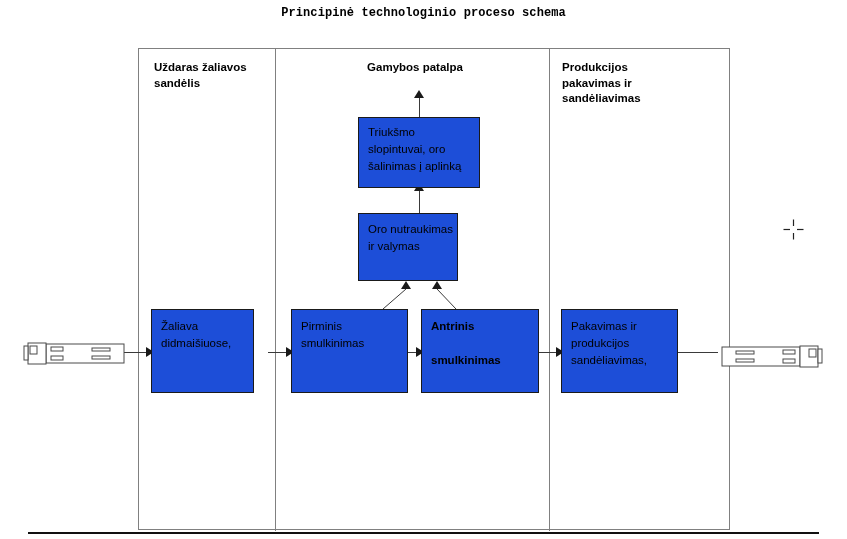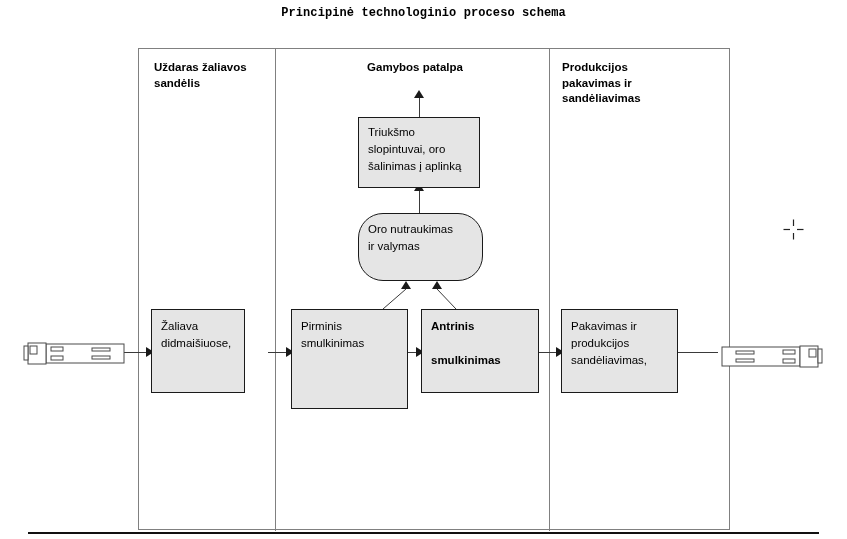--- a/index.html
+++ b/index.html
@@ -48,38 +48,38 @@
   }
   #head-1{left:154px;top:60px;width:120px;text-align:left;}
   #head-2{left:290px;top:60px;width:250px;text-align:center;}
   #head-3{left:562px;top:60px;width:140px;text-align:left;}
 
   
   .box{
     position:absolute;
     border:1px solid #1a1a1a;
     box-sizing:border-box;
-    background:#e5e5e5;
+    background:#1d4ed8;
     font-size:11.5px;
     line-height:17px;
     color:#000;
     white-space:pre-line;
   }
   .box .txt{position:absolute;left:9px;right:4px;}
 
   #box-noise{left:358px;top:117px;width:122px;height:71px;}
   #box-noise .txt{top:6px;}
 
-  #box-air{left:358px;top:213px;width:125px;height:68px;border-radius:25px;}
+  #box-air{left:358px;top:213px;width:100px;height:68px;}
   #box-air  .txt{top:7px;}
 
-  #box-raw{left:151px;top:309px;width:94px;height:84px;}
+  #box-raw{left:151px;top:309px;width:103px;height:84px;}
   #box-raw .txt{top:8px;}
 
-  #box-primary{left:291px;top:309px;width:117px;height:100px;}
+  #box-primary{left:291px;top:309px;width:117px;height:84px;}
   #box-primary .txt{top:8px;}
 
   #box-secondary{left:421px;top:309px;width:118px;height:84px;font-weight:bold;}
   #box-secondary .txt{top:8px;}
 
   #box-pack{left:561px;top:309px;width:117px;height:84px;}
   #box-pack .txt{top:8px;}
 
   
   .ln{position:absolute;background:#3a3a3a;}

